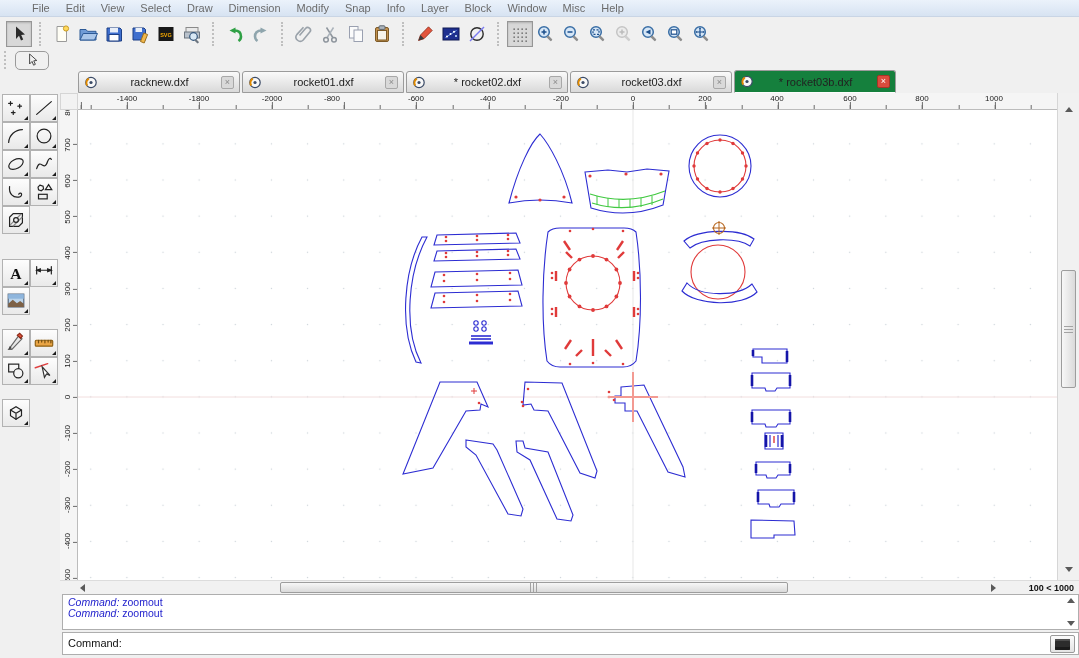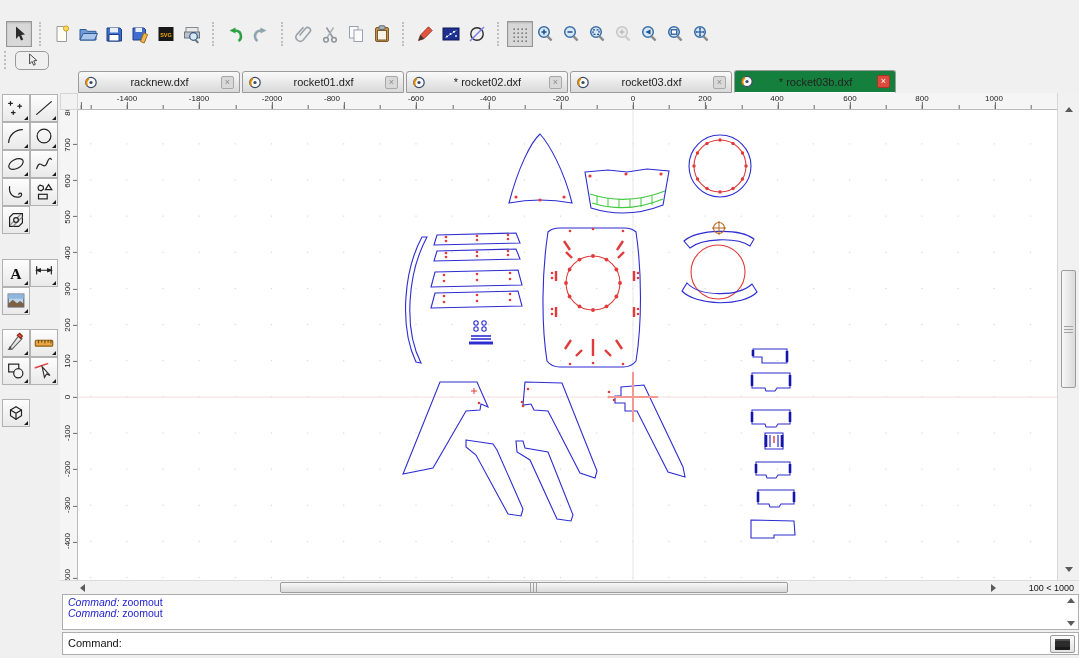--- a/index.html
+++ b/index.html
@@ -58,36 +58,52 @@
   .gripV{width:8px;height:9px;background:repeating-linear-gradient(90deg,#a3a3a3 0 1px,transparent 1px 3px);}
   .tri-up{width:0;height:0;border-left:4px solid transparent;border-right:4px solid transparent;border-bottom:5px solid #5a5a5a;}
   .tri-down{width:0;height:0;border-left:4px solid transparent;border-right:4px solid transparent;border-top:5px solid #5a5a5a;}
   .tri-left{width:0;height:0;border-top:4px solid transparent;border-bottom:4px solid transparent;border-right:5px solid #5a5a5a;}
   .tri-right{width:0;height:0;border-top:4px solid transparent;border-bottom:4px solid transparent;border-left:5px solid #5a5a5a;}
   .vsa{position:absolute;left:7px;}
   #hscrollrow{position:absolute;left:60px;top:580px;width:1019px;height:14px;background:#f1f1f1;border-top:1px solid #dcdcdc;}
   #hscroll{position:absolute;left:0;top:0;right:75px;height:13px;}
   .hthumb{position:absolute;left:220px;top:1px;width:508px;height:11px;background:linear-gradient(#f7f7f7,#dadada);border:1px solid #9d9d9d;border-radius:2px;display:flex;align-items:center;justify-content:center;}
   .hsa{position:absolute;top:3px;}
-  #zoomstatus{position:absolute;right:5px;top:2px;font-size:9px;color:#111;}
+  #zoomstatus{position:absolute;right:5px;top:2px;font-size:9px;color:#111;font-weight:bold;}
 
   
   #history{position:absolute;left:62px;top:594px;width:1017px;height:36px;background:#fff;border:1px solid #aeaeae;overflow:hidden;padding:2px 5px;}
   .histline{font-size:10.5px;line-height:11px;color:#2323cd;}
   .histline .pfx{font-style:italic;}
   #histsb{position:absolute;right:2px;top:1px;bottom:1px;width:11px;display:flex;flex-direction:column;align-items:center;justify-content:space-between;padding:2px 0;}
   #cmdrow{position:absolute;left:62px;top:632px;width:1017px;height:23px;background:#fff;border:1px solid #aeaeae;}
   #cmdprompt{position:absolute;left:5px;top:4px;font-size:11px;color:#111;}
   #kbdbtn{position:absolute;right:3px;top:2px;width:25px;height:18px;border:1px solid #9a9a9a;border-radius:2px;background:linear-gradient(#fbfbfb,#e3e3e3);display:flex;align-items:center;justify-content:center;}
   .kbd{width:15px;height:11px;background:#2c2c2c;border-radius:1px;box-shadow:inset 0 2px 0 #4d4d4d,inset 0 -3px 0 #1a1a1a;}
 </style>
 </head>
 <body>
 
 <div id="app">
+  <div id="menubar">
+      <div class="menu-item">File</div>
+      <div class="menu-item">Edit</div>
+      <div class="menu-item">View</div>
+      <div class="menu-item">Select</div>
+      <div class="menu-item">Draw</div>
+      <div class="menu-item">Dimension</div>
+      <div class="menu-item">Modify</div>
+      <div class="menu-item">Snap</div>
+      <div class="menu-item">Info</div>
+      <div class="menu-item">Layer</div>
+      <div class="menu-item">Block</div>
+      <div class="menu-item">Window</div>
+      <div class="menu-item">Misc</div>
+      <div class="menu-item">Help</div>
+    </div>
   <div id="toolbar">
       <button class="tbtn pressed">
         <svg width="20" height="20" viewBox="0 0 20 20">
           <path d="M7 2.5 L7 15 L10 11.8 L12 16.5 L14.2 15.4 L12.2 11 L16 10.6 Z" fill="#2b2b2b"></path>
         </svg>
       </button>
       <div class="tsep"></div>
       <button class="tbtn">
         <svg width="20" height="20" viewBox="0 0 20 20">
           <path d="M5 2.5 h6.5 l3 3 V17.5 H5 Z" fill="#fffef5" stroke="#9a9a9a"></path>

